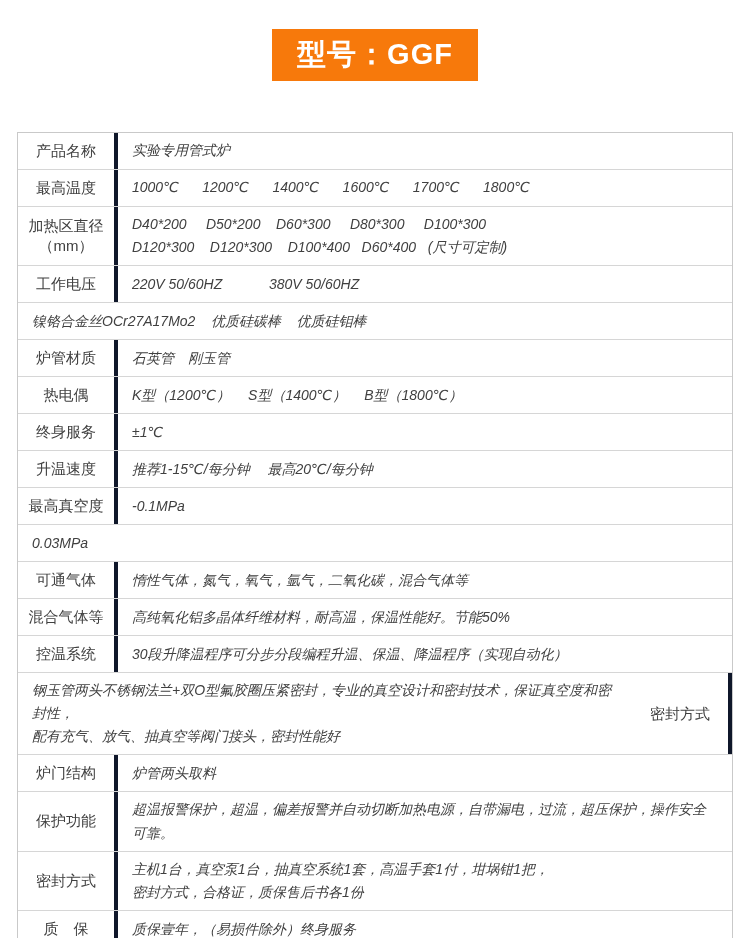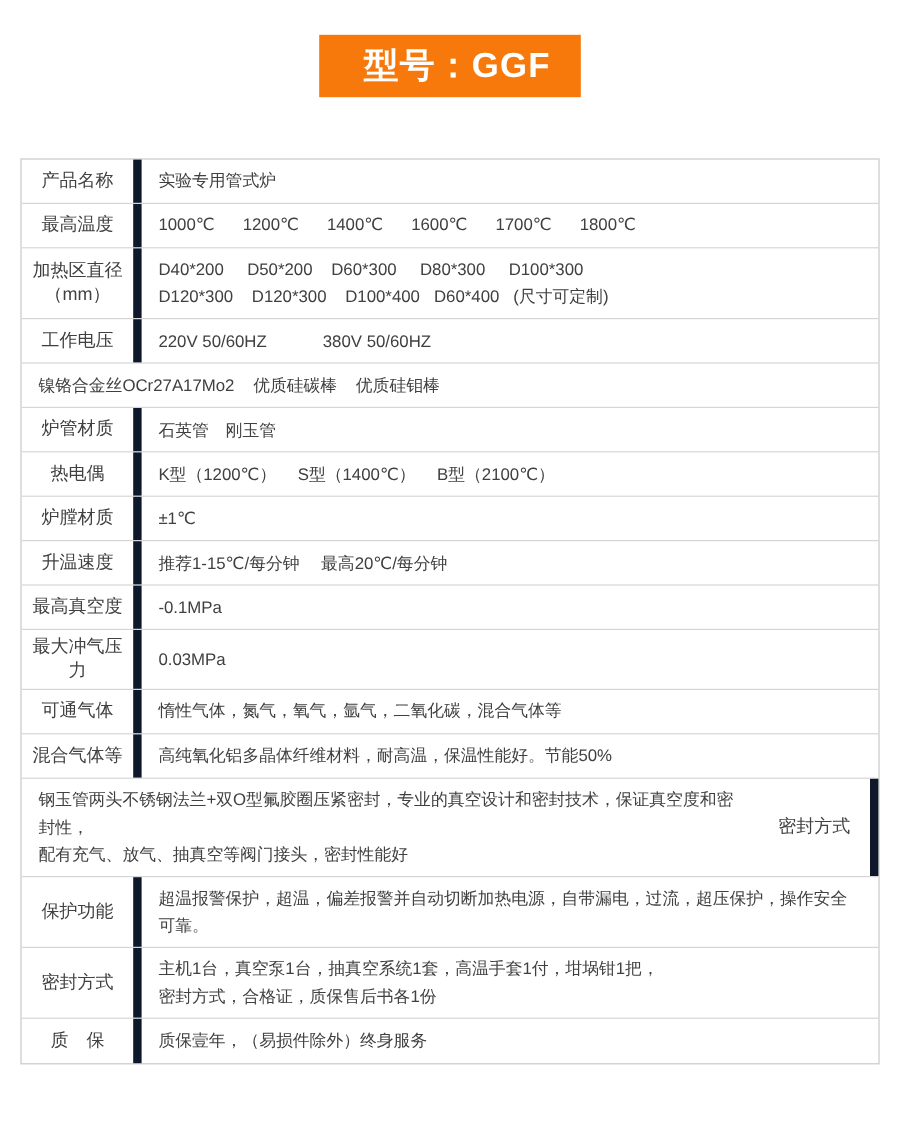--- a/index.html
+++ b/index.html
@@ -22,21 +22,20 @@
     height:52px;
     margin:29px auto 0;
     background:var(--accent);
     color:#ffffff;
     font-size:29px;
     font-weight:bold;
     display:flex;
     align-items:center;
     justify-content:center;
     letter-spacing:1px;
-    padding-left:12px;
   }
   .spec-table{
     width:716px;
     margin:51px auto 0;
     border:1px solid var(--border);
     box-sizing:border-box;
     background:#ffffff;
   }
   .spec-row{
     display:flex;
@@ -46,35 +45,36 @@
   }
   .spec-row:last-child{border-bottom:none;}
   .cell{
     box-sizing:border-box;
     display:flex;
     align-items:center;
   }
   .cell.label{
     width:100px;
     flex:none;
-    border-right:7px solid #0f172a;
+    border-right:4px solid #0f172a;
     justify-content:center;
     text-align:center;
     font-size:15px;
     line-height:1.35;
     white-space:pre-line;
     padding:4px 2px;
   }
   .cell.value{
     flex:1;
     font-size:14px;
     line-height:1.65;
     padding:6px 14px;
     white-space:pre-wrap;
     word-break:break-all;
+    font-style:italic;
   }
 </style>
 </head>
 <body>
 
 <div>
   <div class="badge">
     <span>型号：GGF</span>
   </div>
 
@@ -99,50 +99,57 @@
       </div>
       <div class="spec-row">
         <div class="cell value">镍铬合金丝OCr27A17Mo2    优质硅碳棒    优质硅钼棒</div>
       </div>
       <div class="spec-row">
         <div class="cell label">炉管材质</div>
         <div class="cell value">石英管　刚玉管</div>
       </div>
       <div class="spec-row">
         <div class="cell label">热电偶</div>
-        <div class="cell value">K型（1200℃）　 S型（1400℃）　 B型（2100℃）</div>
+        <div class="cell value">K型（1200℃）　 S型（1400℃）　 B型（1800℃）</div>
       </div>
       <div class="spec-row">
-        <div class="cell label">炉膛材质</div>
+        <div class="cell label">终身服务</div>
         <div class="cell value">±1℃</div>
       </div>
       <div class="spec-row">
         <div class="cell label">升温速度</div>
         <div class="cell value">推荐1-15℃/每分钟　 最高20℃/每分钟</div>
       </div>
       <div class="spec-row">
         <div class="cell label">最高真空度</div>
         <div class="cell value">-0.1MPa</div>
       </div>
       <div class="spec-row">
-        <div class="cell label">最大冲气压力</div>
         <div class="cell value">0.03MPa</div>
       </div>
       <div class="spec-row">
         <div class="cell label">可通气体</div>
         <div class="cell value">惰性气体，氮气，氧气，氩气，二氧化碳，混合气体等</div>
       </div>
       <div class="spec-row">
         <div class="cell label">混合气体等</div>
         <div class="cell value">高纯氧化铝多晶体纤维材料，耐高温，保温性能好。节能50%</div>
       </div>
       <div class="spec-row">
+        <div class="cell label">控温系统</div>
+        <div class="cell value">30段升降温程序可分步分段编程升温、保温、降温程序（实现自动化）</div>
+      </div>
+      <div class="spec-row">
         <div class="cell value">钢玉管两头不锈钢法兰+双O型氟胶圈压紧密封，专业的真空设计和密封技术，保证真空度和密封性，
 配有充气、放气、抽真空等阀门接头，密封性能好</div>
         <div class="cell label">密封方式</div>
+      </div>
+      <div class="spec-row">
+        <div class="cell label">炉门结构</div>
+        <div class="cell value">炉管两头取料</div>
       </div>
       <div class="spec-row">
         <div class="cell label">保护功能</div>
         <div class="cell value">超温报警保护，超温，偏差报警并自动切断加热电源，自带漏电，过流，超压保护，操作安全可靠。</div>
       </div>
       <div class="spec-row">
         <div class="cell label">密封方式</div>
         <div class="cell value">主机1台，真空泵1台，抽真空系统1套，高温手套1付，坩埚钳1把，
 密封方式，合格证，质保售后书各1份</div>
       </div>

